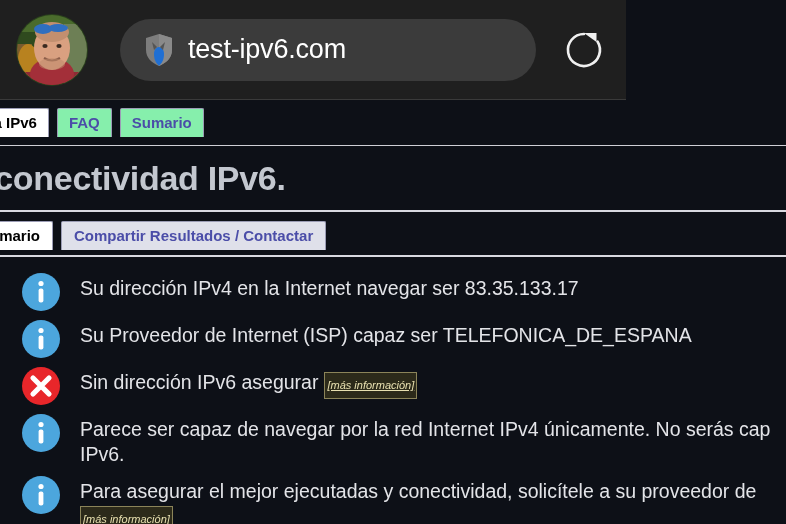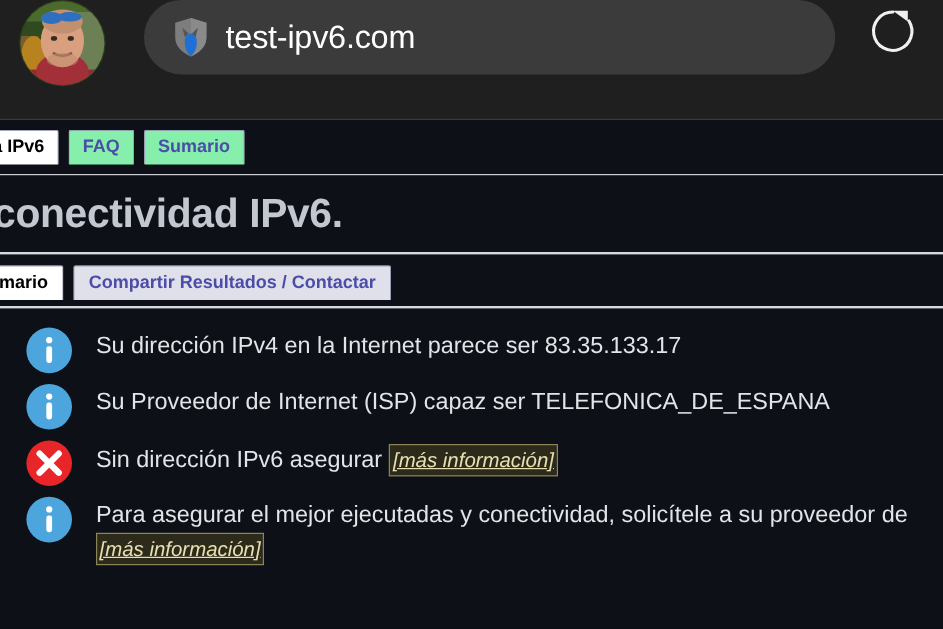--- a/index.html
+++ b/index.html
@@ -6,23 +6,23 @@
   html, body {
     width: 786px; height: 524px;
     background: #0d1017;
     font-family: "Liberation Sans", sans-serif;
     overflow: hidden;
   }
 
   
   .browser-toolbar {
     position: absolute; top: 0; left: 0;
-    width: 786px; height: 100px;
+    width: 626px; height: 100px;
     background: #1f1f1f;
-    display: flex; 
+    display: flex; align-items: center;
     padding: 0 16px;
     border-bottom: 1px solid #3a3a3a;
   }
   .avatar {
     width: 72px; height: 72px; flex: 0 0 72px;
     border-radius: 50%;
     overflow: hidden;
     position: relative;
     background: #2a3f1d;
   }
@@ -156,21 +156,21 @@
     color: #e3e4e8;
     font-size: 19.5px;
     line-height: 25px;
     white-space: nowrap;
     padding-top: 6px;
   }
 
   .morelink {
     display: inline-block;
     font-style: italic;
-    font-size: 17px;
+    font-size: 11px;
     color: #e8e0b0;
     background: #2c2a1a;
     border: 1px solid #8b8459;
     text-decoration: underline;
     padding: 0 2px;
     margin-left: 6px;
     cursor: pointer;
   }
   .morelink.block { margin-left: 0; margin-top: 2px; }
 </style>
@@ -248,21 +248,21 @@
 
   <div class="results">
 
     <div class="result-row">
       <span class="status-icon info">
         <svg width="38" height="38" viewBox="0 0 38 38">
             <circle cx="19" cy="10.5" r="2.6" fill="#fff"></circle>
             <rect x="16.6" y="15.5" width="4.8" height="14" rx="2" fill="#fff"></rect>
           </svg>
       </span>
-      <span class="result-text">Su dirección IPv4 en la Internet parece ser 83.35.133.17</span>
+      <span class="result-text">Su dirección IPv4 en la Internet navegar ser 83.35.133.17</span>
     </div>
 
     <div class="result-row">
       <span class="status-icon info">
         <svg width="38" height="38" viewBox="0 0 38 38">
             <circle cx="19" cy="10.5" r="2.6" fill="#fff"></circle>
             <rect x="16.6" y="15.5" width="4.8" height="14" rx="2" fill="#fff"></rect>
           </svg>
       </span>
       <span class="result-text">Su Proveedor de Internet (ISP) capaz ser TELEFONICA_DE_ESPANA</span>
@@ -272,28 +272,40 @@
       <span class="status-icon error">
         <svg width="38" height="38" viewBox="0 0 38 38">
           <path d="M11 11 L27 27 M27 11 L11 27" stroke="#fff" stroke-width="5.2" stroke-linecap="round"></path>
         </svg>
       </span>
       <span class="result-text">
         <span>Sin dirección IPv6 asegurar</span><span class="morelink">[más información]</span>
       </span>
     </div>
 
-
     <div class="result-row">
       <span class="status-icon info">
         <svg width="38" height="38" viewBox="0 0 38 38">
             <circle cx="19" cy="10.5" r="2.6" fill="#fff"></circle>
             <rect x="16.6" y="15.5" width="4.8" height="14" rx="2" fill="#fff"></rect>
           </svg>
       </span>
       <span class="result-text">
+        <div>Parece ser capaz de navegar por la red Internet IPv4 únicamente. No serás cap</div>
+        <div>IPv6.</div>
+      </span>
+    </div>
+
+    <div class="result-row">
+      <span class="status-icon info">
+        <svg width="38" height="38" viewBox="0 0 38 38">
+            <circle cx="19" cy="10.5" r="2.6" fill="#fff"></circle>
+            <rect x="16.6" y="15.5" width="4.8" height="14" rx="2" fill="#fff"></rect>
+          </svg>
+      </span>
+      <span class="result-text">
         <div>Para asegurar el mejor ejecutadas y conectividad, solicítele a su proveedor de</div>
         <div><span class="morelink block">[más información]</span></div>
       </span>
     </div>
 
   </div>
 </div>
 
 </body></html>

